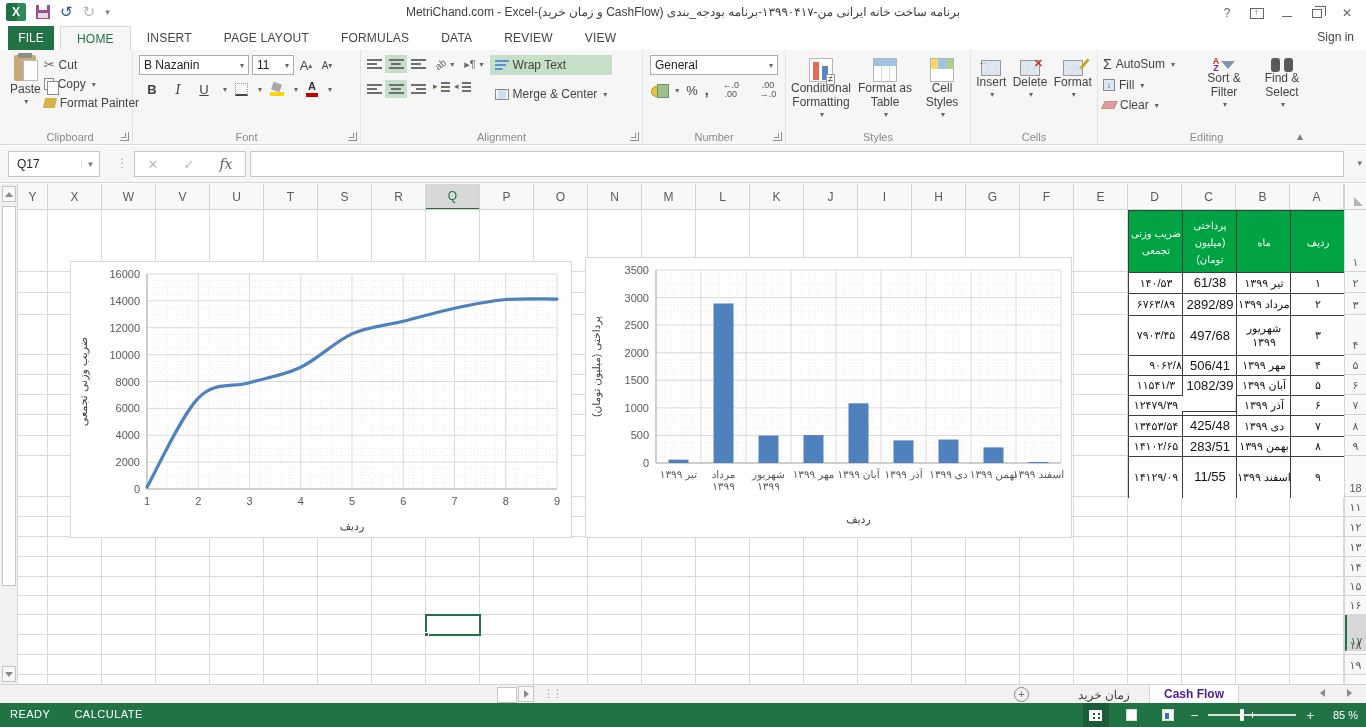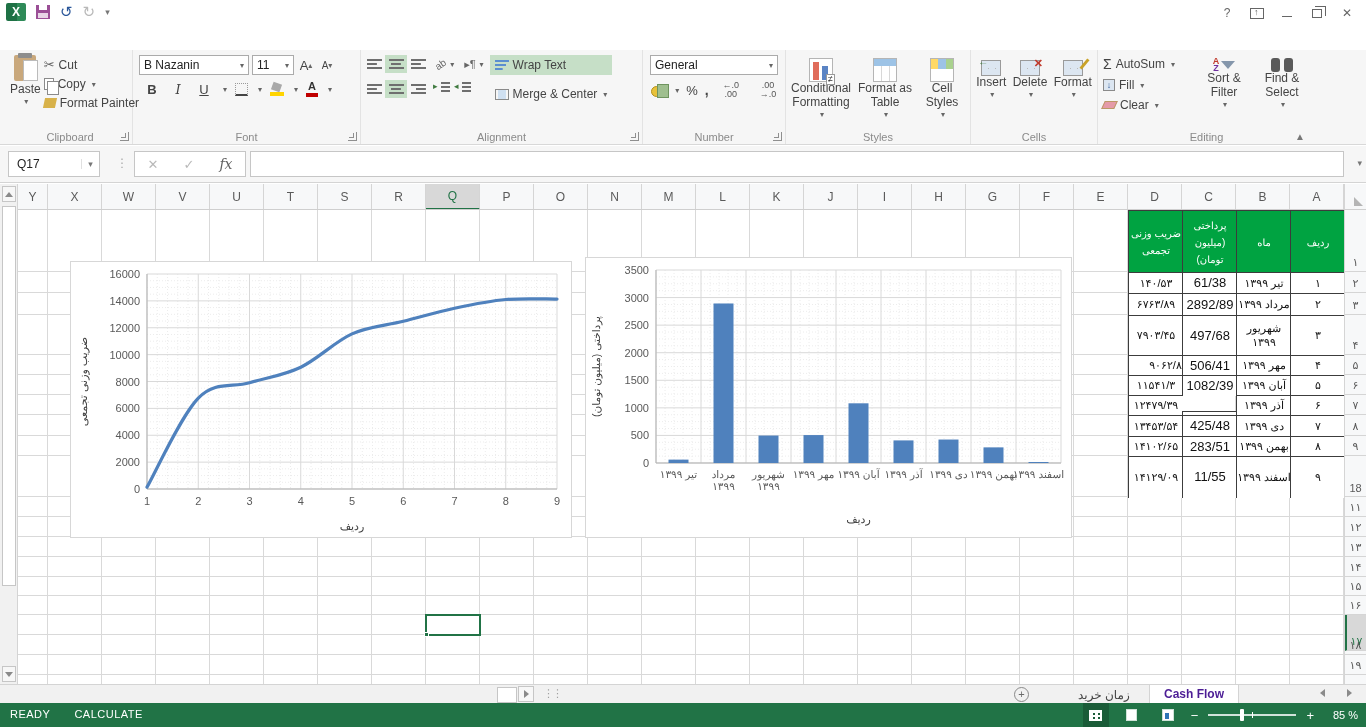--- a/index.html
+++ b/index.html
@@ -189,35 +189,49 @@
 <div id="root">
 
   <div class="titlebar">
     <div class="qat">
       <span class="xl-logo">X</span>
       <span class="save-ic"></span>
       <span class="undo-ic">↺</span>
       <span class="redo-ic">↻</span>
       <span class="qat-dd">▾</span>
     </div>
+    <div class="title-text">برنامه ساخت خانه ایرانی من-۱۳۹۹۰۴۱۷-برنامه بودجه_بندی (CashFlow و زمان خرید)-MetriChand.com - Excel</div>
     <div class="wctrls">
       <span class="wbtn">?</span>
       <span class="wbtn">
           <span class="ribbonview-ic"></span>
         </span>
       <span class="wbtn">
           <span class="min-ic"></span>
         </span>
       <span class="wbtn">
           <span class="restore-ic"></span>
         </span>
       <span class="wbtn">✕</span>
     </div>
   </div>
 
+  <div class="tabrow">
+    <div class="file-tab">FILE</div>
+    <div class="rtabs" id="rtabs">
+        <span class="rtab active">HOME</span>
+        <span class="rtab">INSERT</span>
+        <span class="rtab">PAGE LAYOUT</span>
+        <span class="rtab">FORMULAS</span>
+        <span class="rtab">DATA</span>
+        <span class="rtab">REVIEW</span>
+        <span class="rtab">VIEW</span>
+      </div>
+    <div class="signin">Sign in</div>
+  </div>
 
   <div class="ribbon">
 
     <div class="grp" style="width:125px">
       <div style="display:flex">
         <div class="bigbtn" style="width:44px">
           <span class="paste-ic"></span>
           <span>Paste</span>
           <span class="dd">▾</span>
         </div>

